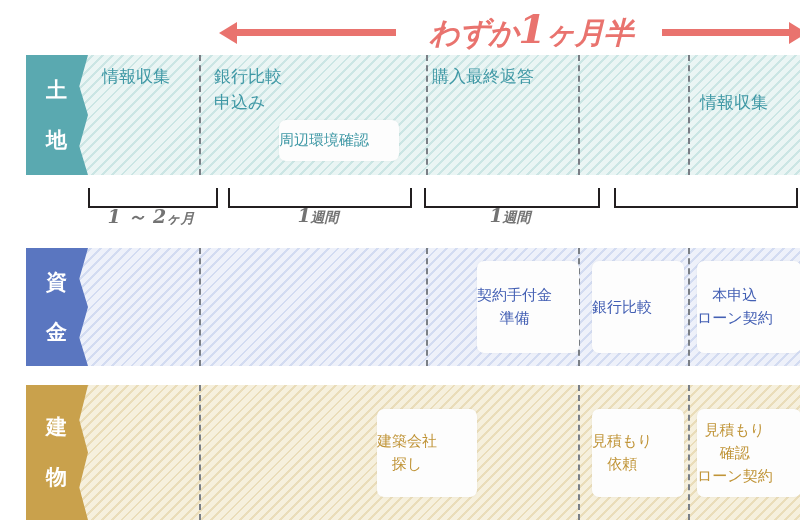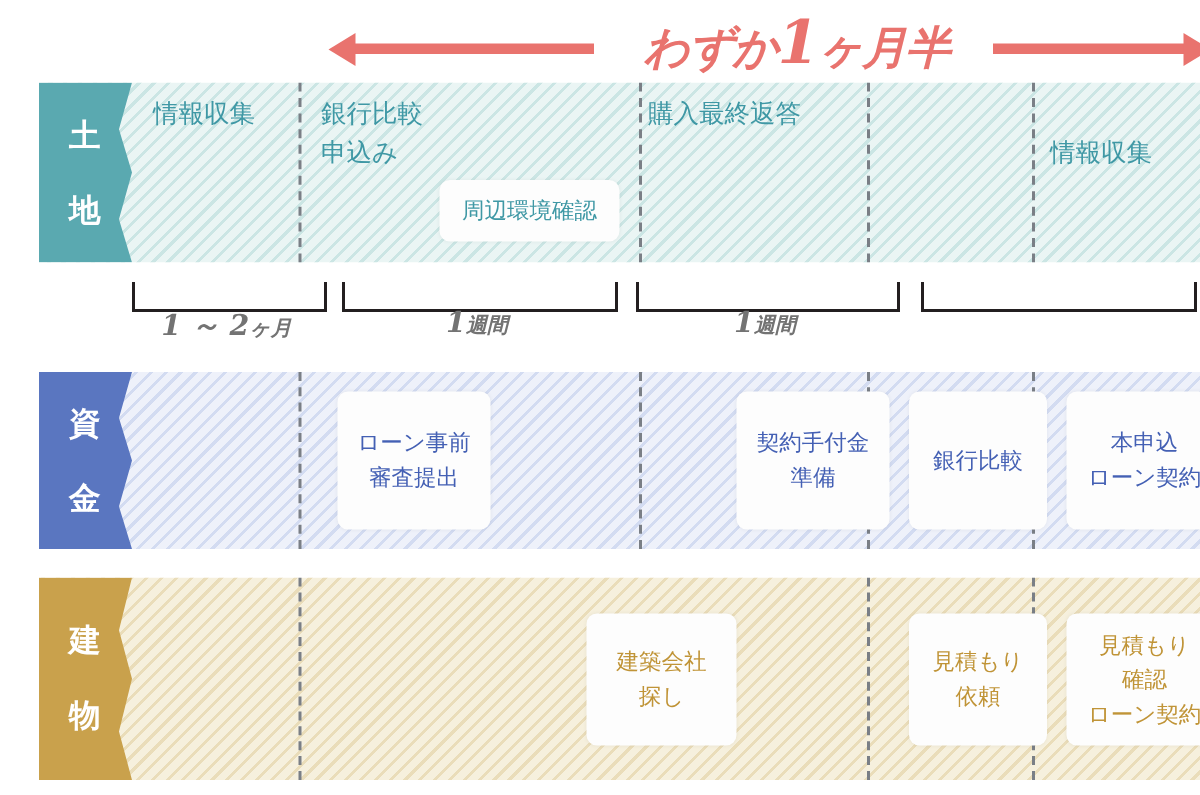--- a/index.html
+++ b/index.html
@@ -93,24 +93,23 @@
 
   
   .phase{
     position:absolute;z-index:5;color:#3f98a5;font-size:17px;
     line-height:26px;font-weight:500;white-space:nowrap;
   }
 
   
   .card{
     position:absolute;z-index:5;background:#fdfdfd;border-radius:7px;
-    display:flex;align-items:center;justify-content:center;
+    display:flex;align-items:center;
     text-align:center;font-size:15px;line-height:23px;font-weight:500;
     box-shadow:0 0 3px rgba(0,0,0,.05);
-    margin-left:14px;
   }
   .card.teal{color:#3f98a5;}
   .card.blue{color:#4460b4;}
   .card.gold{color:#c09437;}
 
   
   .bracket-strip{position:absolute;left:0;top:178px;width:800px;height:62px;}
   .bracket{position:absolute;top:10px;height:18px;
     border:2px solid #231f20;border-top:none;}
   .bracket-label{
@@ -182,26 +181,20 @@
       <span>
         <span>資</span><br>
         <span>金</span>
       </span>
     </div>
     <div class="divider" style="left:173px"></div>
     <div class="divider" style="left:400px"></div>
     <div class="divider" style="left:552px"></div>
     <div class="divider" style="left:662px"></div>
 
-    <div class="card blue" style="left:185px;top:13px;width:102px;height:92px">
-      <span>
-        <span>ローン事前</span><br>
-        <span>審査提出</span>
-      </span>
-    </div>
 
     <div class="card blue" style="left:566px;top:13px;width:92px;height:92px">
       <span>銀行比較</span>
     </div>
 
     <div class="card blue" style="left:451px;top:13px;width:102px;height:92px">
       <span>
         <span>契約手付金</span><br>
         <span>準備</span>
       </span>

